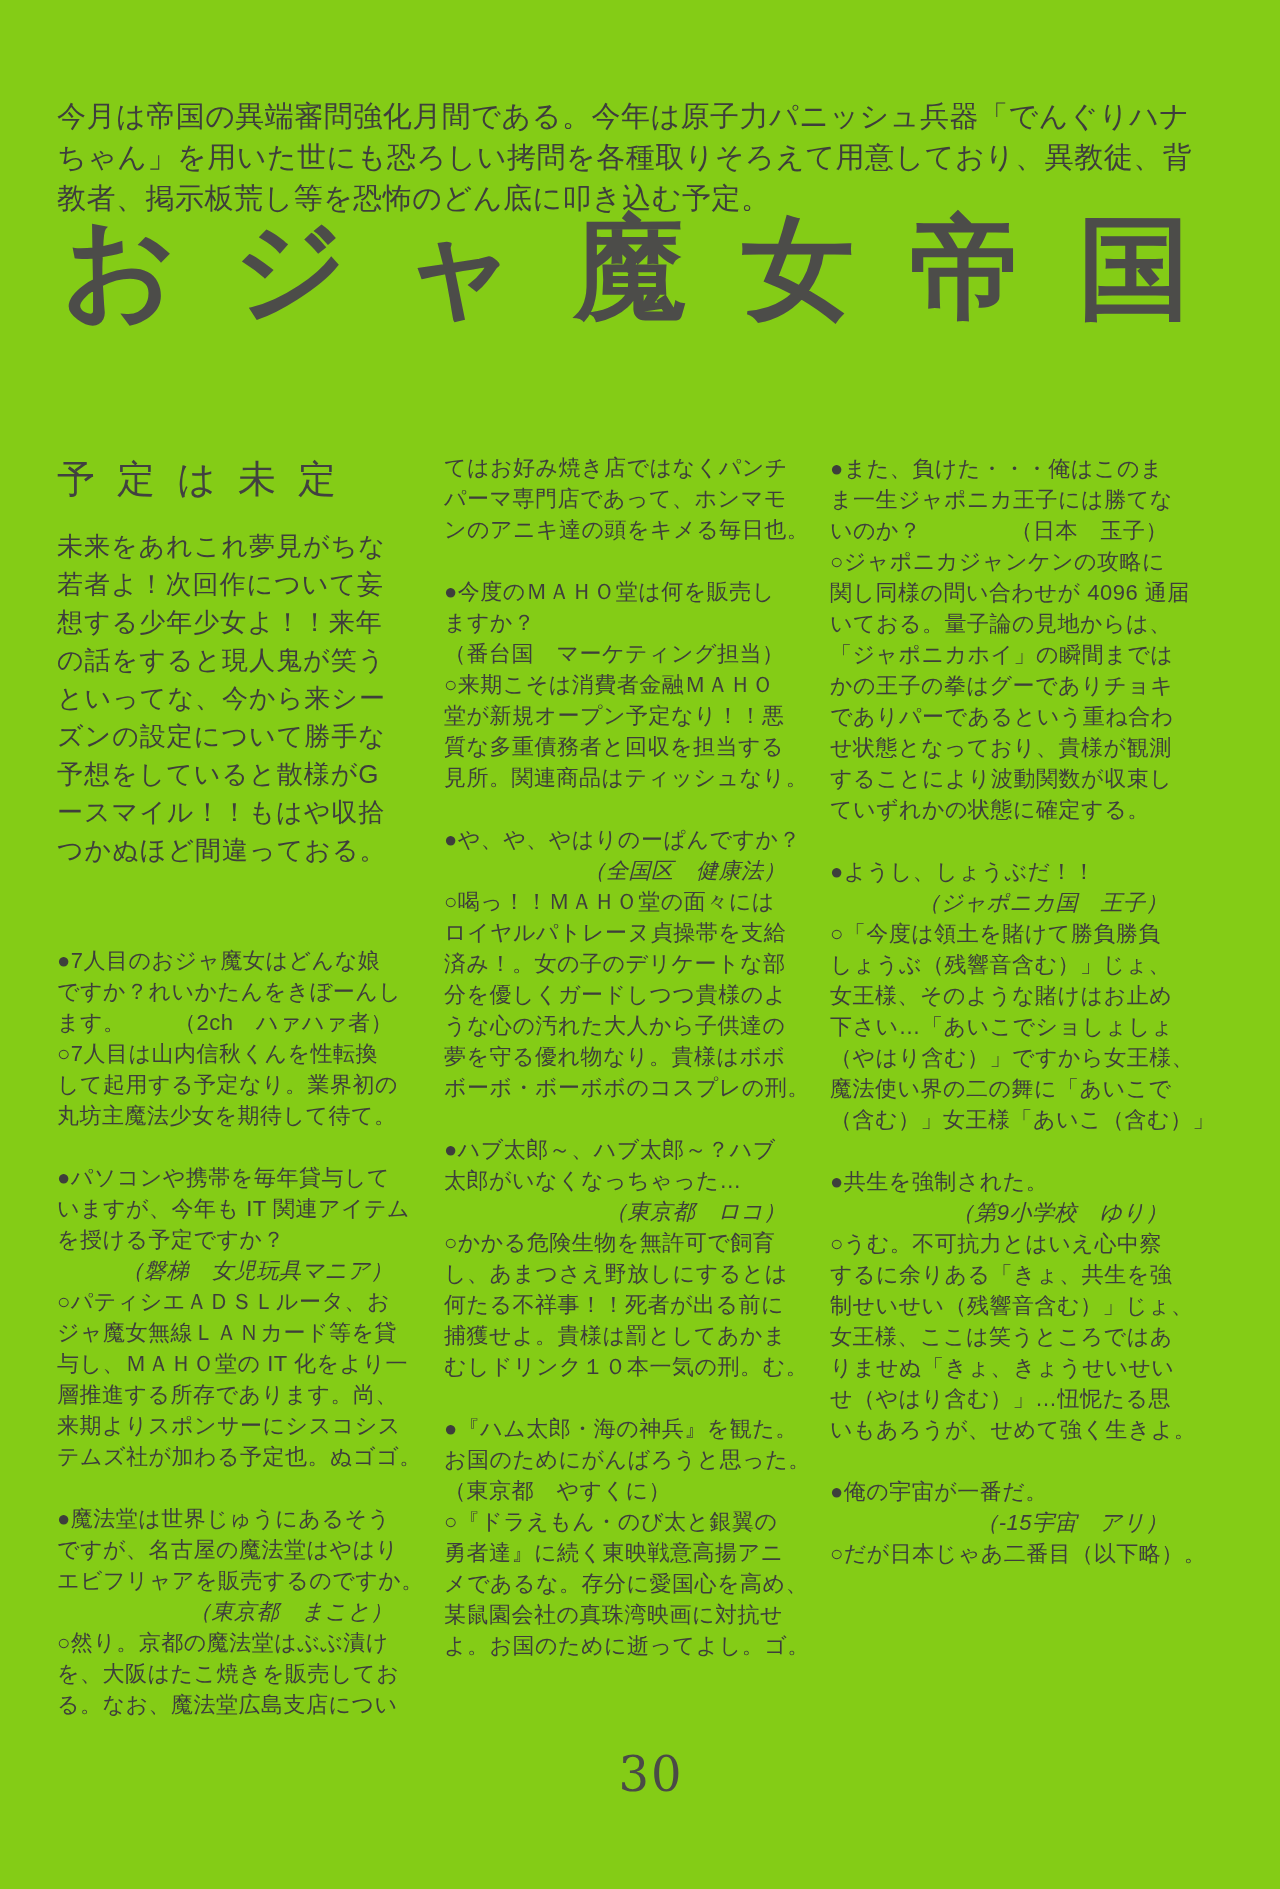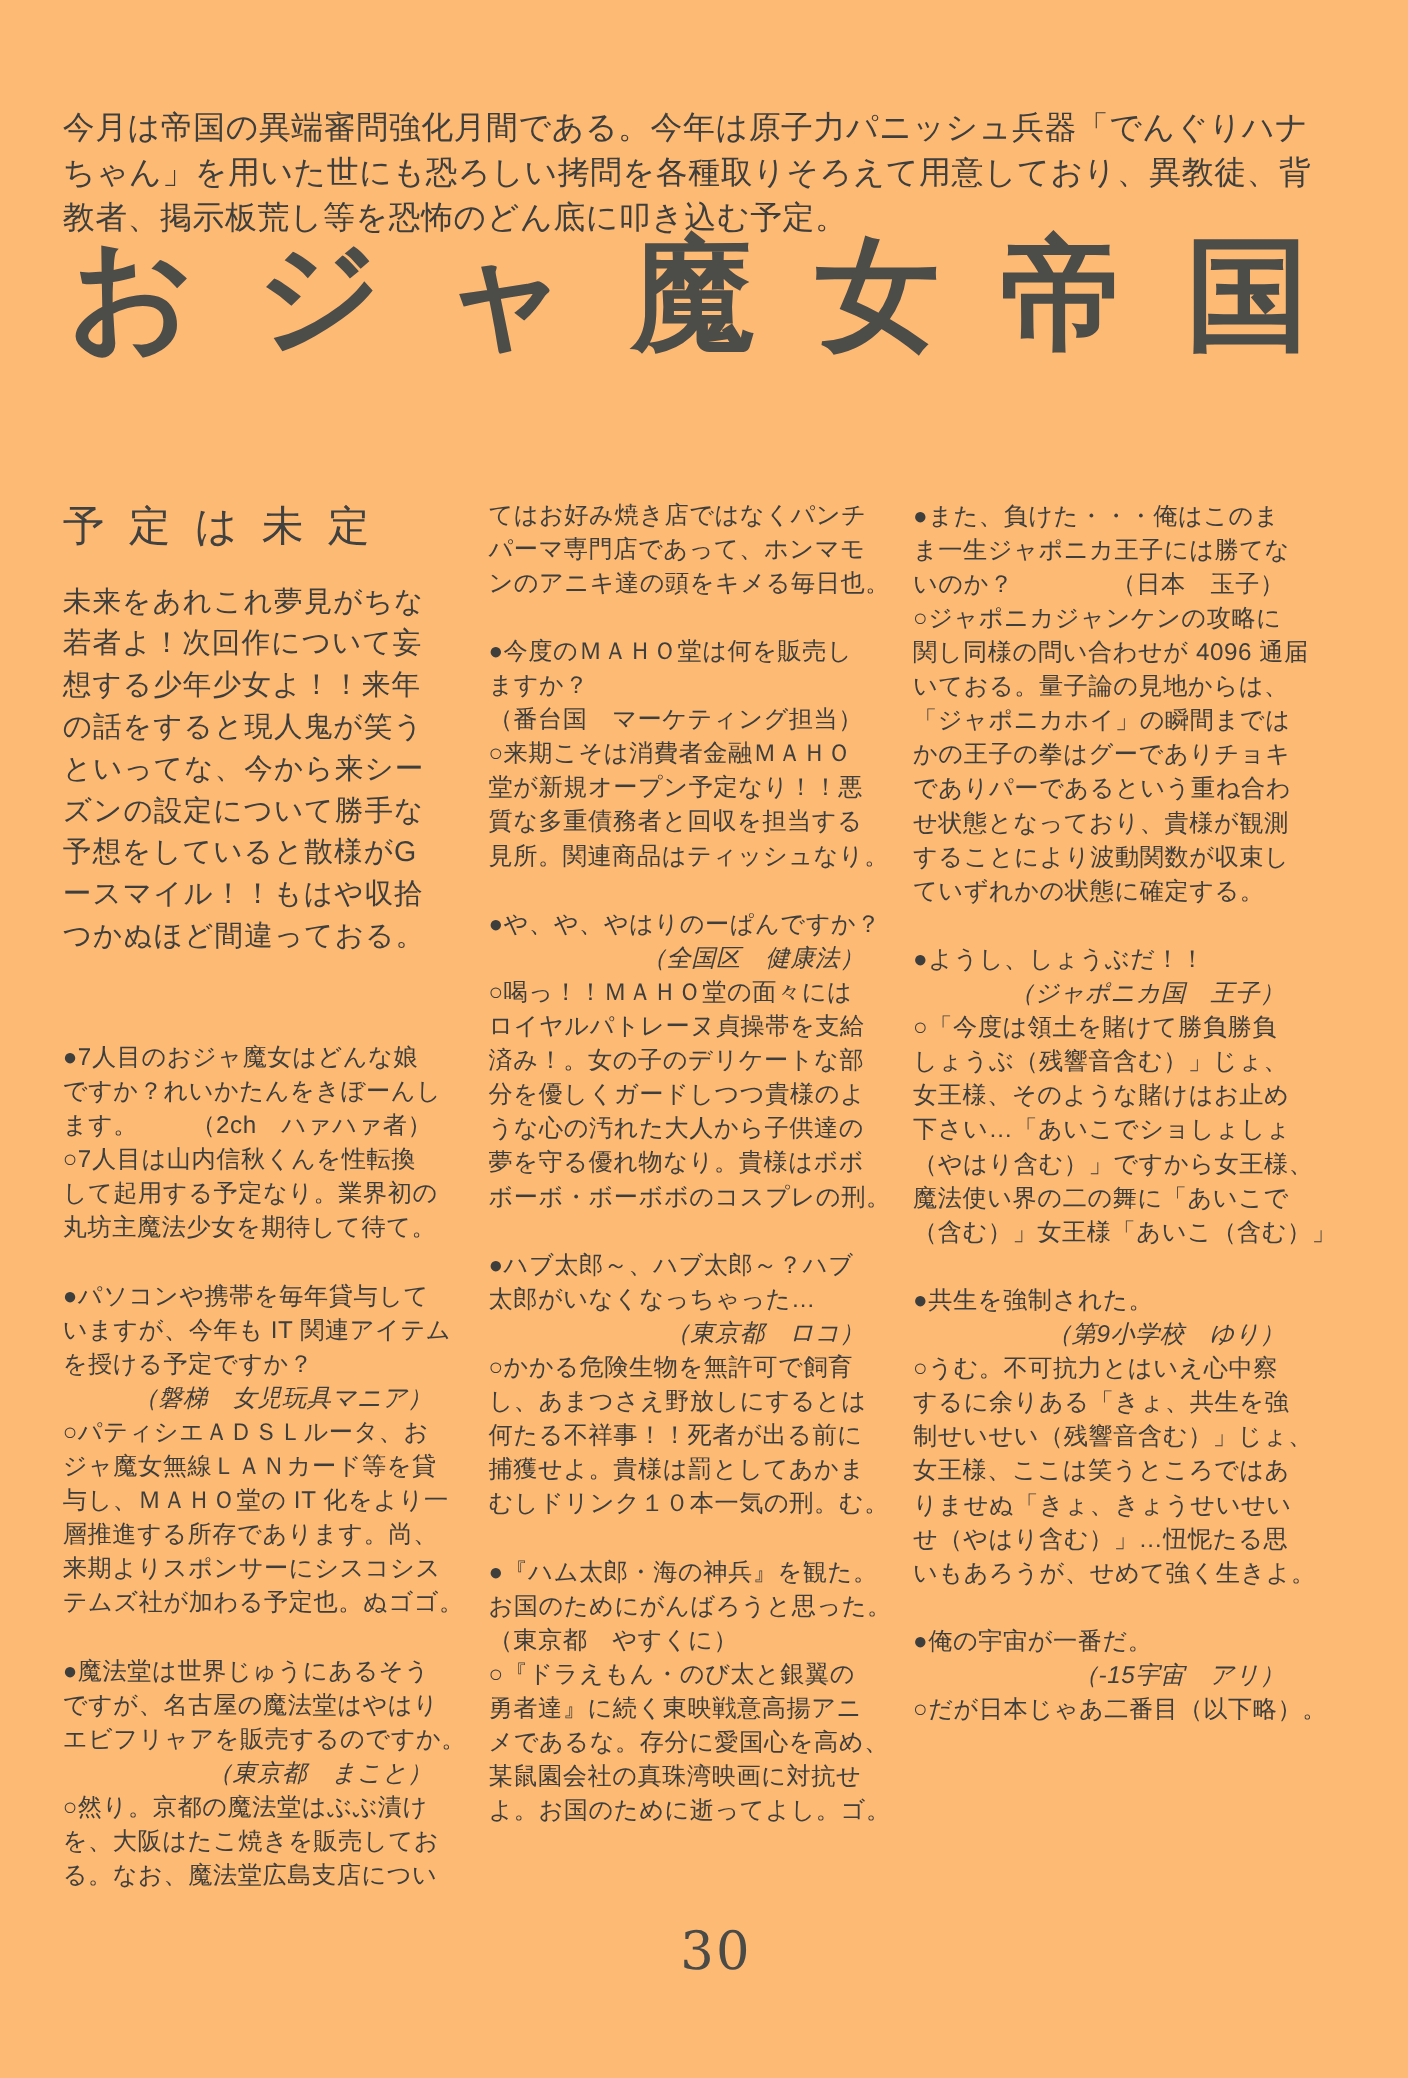--- a/index.html
+++ b/index.html
@@ -1,21 +1,21 @@
 <!DOCTYPE html>
 <html><head>
 <meta charset="utf-8">
 <style>
   html,body{margin:0;padding:0;background:#e9e8e5;}
   .page{
     position:relative;
     width:1280px;
     height:1889px;
     margin:0 auto;
-    background:#fdba74;
+    background:#84cc16;
     overflow:hidden;
     font-family:"Liberation Sans",sans-serif;
     color:#3e3e3c;
   }
   .header-par{
     position:absolute;
     left:57px;
     top:96px;
     width:1185px;
     font-size:29px;

